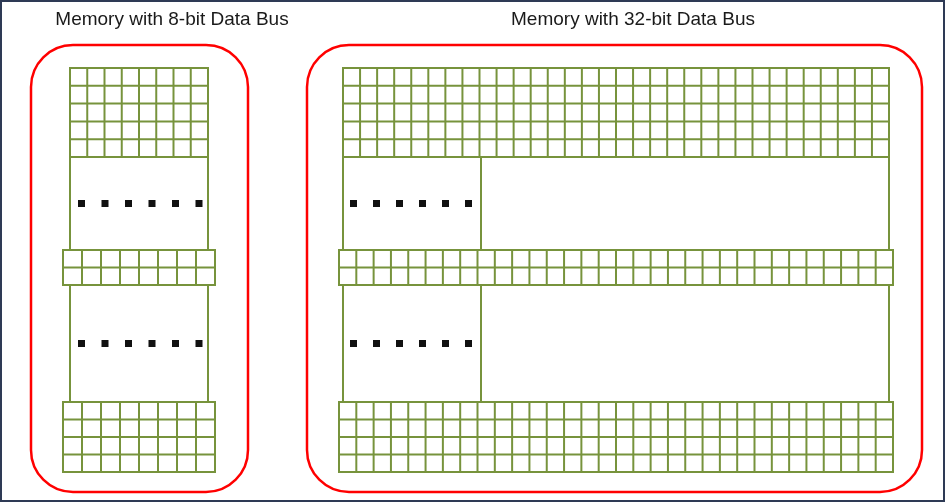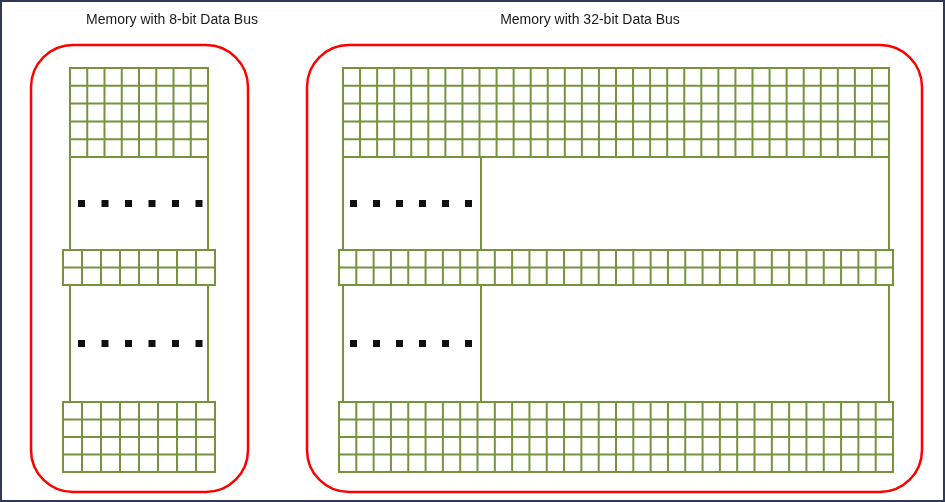--- a/index.html
+++ b/index.html
@@ -8,28 +8,28 @@
     width:945px; height:502px;
     box-sizing:border-box;
     background:#ffffff;
     border:2px solid #2e3a55;
     overflow:hidden;
     font-family:"Liberation Sans", sans-serif;
   }
   .diagram-title {
     position:absolute;
     top:6px;
-    font-size:14px;
+    font-size:19px;
     line-height:22px;
     color:#1a1a1a;
     text-align:center;
     white-space:nowrap;
   }
   #title-8bit  { left:30px;  width:280px; }
-  #title-32bit { left:438px; width:300px; }
+  #title-32bit { left:481px; width:300px; }
   #diagram-svg { position:absolute; left:0; top:0; }
 </style>
 </head>
 <body>
 
 <div id="canvas">
   <div class="diagram-title" id="title-8bit">Memory with 8-bit Data Bus</div>
   <div class="diagram-title" id="title-32bit">Memory with 32-bit Data Bus</div>
   <svg id="diagram-svg" width="945" height="502">
       <g>

